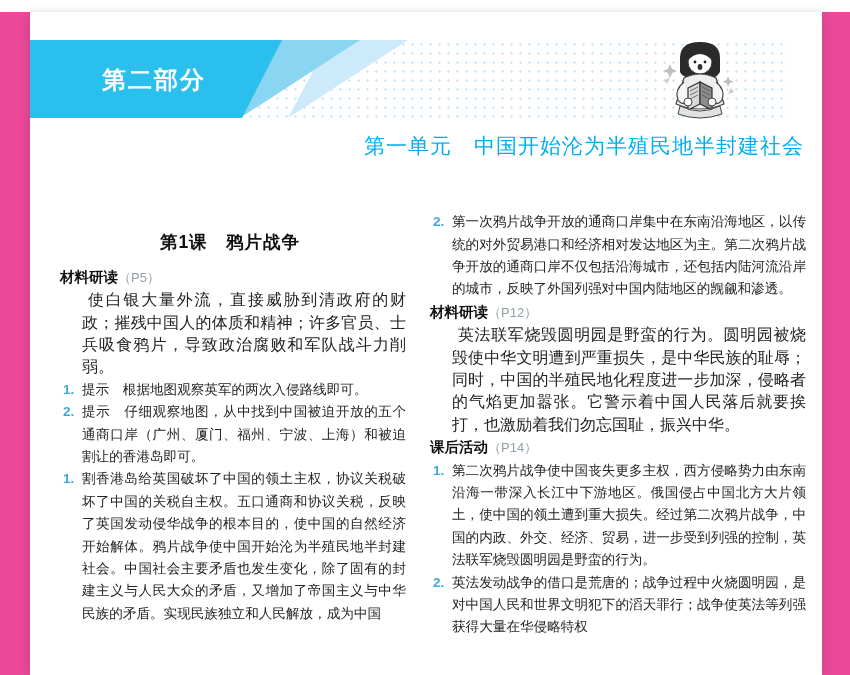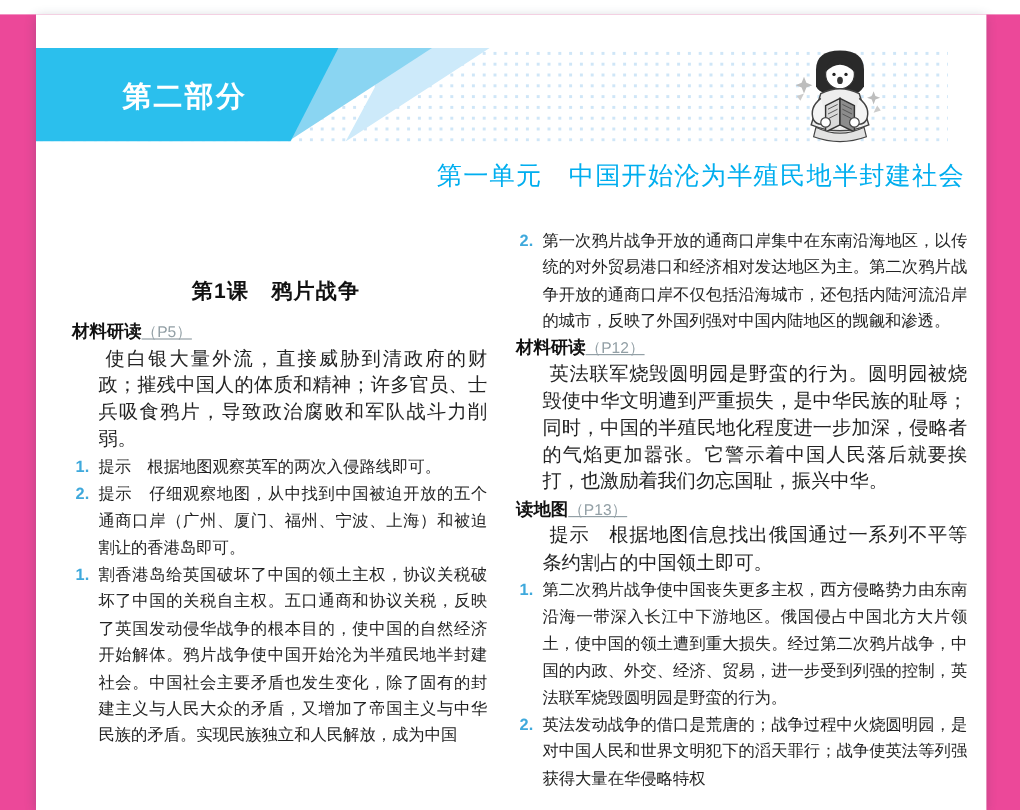--- a/index.html
+++ b/index.html
@@ -49,21 +49,21 @@
   }
   .col-right{flex:1;min-width:0;}
   .lesson-title{
     text-align:center;font-size:17.5px;font-weight:bold;color:#111;
     margin:5px 0 12px 0;letter-spacing:1px;
   }
   .sec-head{
     font-size:14.5px;font-weight:bold;color:#111;
     line-height:22.4px;padding-left:6px;
   }
-  .sec-ref{font-weight:normal;color:#93a0a6;font-size:13px;letter-spacing:0;text-decoration:underline;}
+  .sec-ref{font-weight:normal;color:#93a0a6;font-size:13px;letter-spacing:0;}
   .para{
     margin:0;padding-left:28px;text-indent:6px;
     font-size:16px;line-height:22.4px;color:#232323;text-align:justify;
   }
   .item{
     position:relative;padding-left:28px;
     font-size:13.6px;line-height:22.4px;color:#232323;text-align:justify;
   }
   .item .num{position:absolute;left:9px;top:0;color:#3fa9dc;font-weight:bold;}
 </style>
@@ -163,28 +163,25 @@
           <span>第一次鸦片战争开放的通商口岸集中在东南沿海地区，以传统的对外贸易港口和经济相对发达地区为主。第二次鸦片战争开放的通商口岸不仅包括沿海城市，还包括内陆河流沿岸的城市，反映了外国列强对中国内陆地区的觊觎和渗透。</span>
         </div>
 
         <div class="section">
           <div class="sec-head">
             <span>材料研读</span><span class="sec-ref">（P12）</span>
           </div>
           <p class="para">英法联军烧毁圆明园是野蛮的行为。圆明园被烧毁使中华文明遭到严重损失，是中华民族的耻辱；同时，中国的半殖民地化程度进一步加深，侵略者的气焰更加嚣张。它警示着中国人民落后就要挨打，也激励着我们勿忘国耻，振兴中华。</p>
         </div>
 
+
         <div class="section">
           <div class="sec-head">
-            <span>读地图</span><span class="sec-ref">（P13）</span>
+            <span>课后活动</span><span class="sec-ref">（P14）</span>
           </div>
-          <p class="para">提示　根据地图信息找出俄国通过一系列不平等条约割占的中国领土即可。</p>
-        </div>
-
-        <div class="section">
           <div class="item">
             <span class="num">1.</span>
             <span>第二次鸦片战争使中国丧失更多主权，西方侵略势力由东南沿海一带深入长江中下游地区。俄国侵占中国北方大片领土，使中国的领土遭到重大损失。经过第二次鸦片战争，中国的内政、外交、经济、贸易，进一步受到列强的控制，英法联军烧毁圆明园是野蛮的行为。</span>
           </div>
           <div class="item">
             <span class="num">2.</span>
             <span>英法发动战争的借口是荒唐的；战争过程中火烧圆明园，是对中国人民和世界文明犯下的滔天罪行；战争使英法等列强获得大量在华侵略特权</span>
           </div>
         </div>
 

